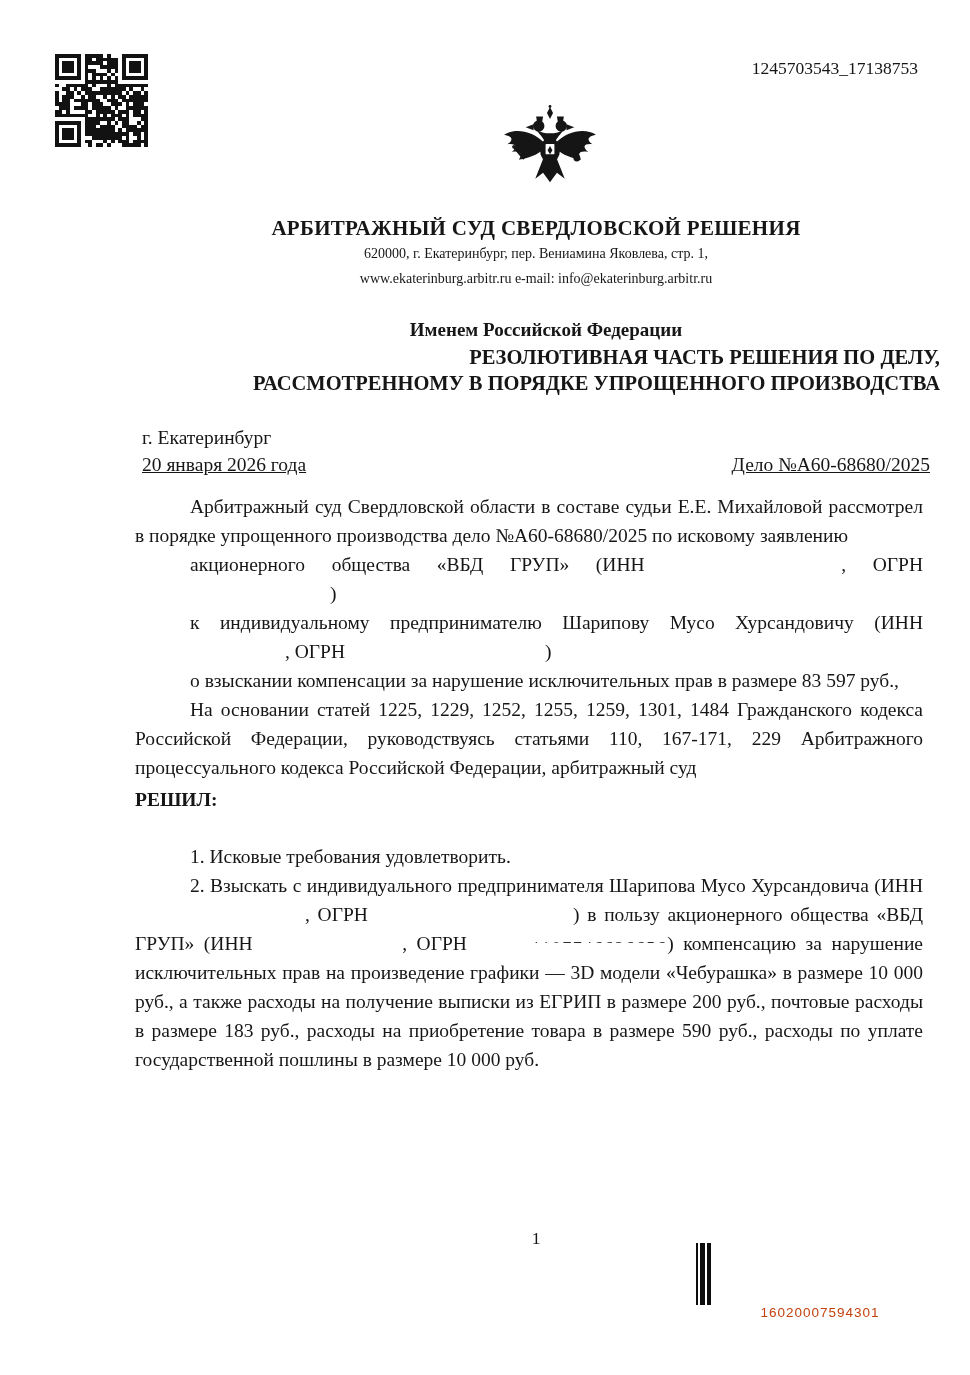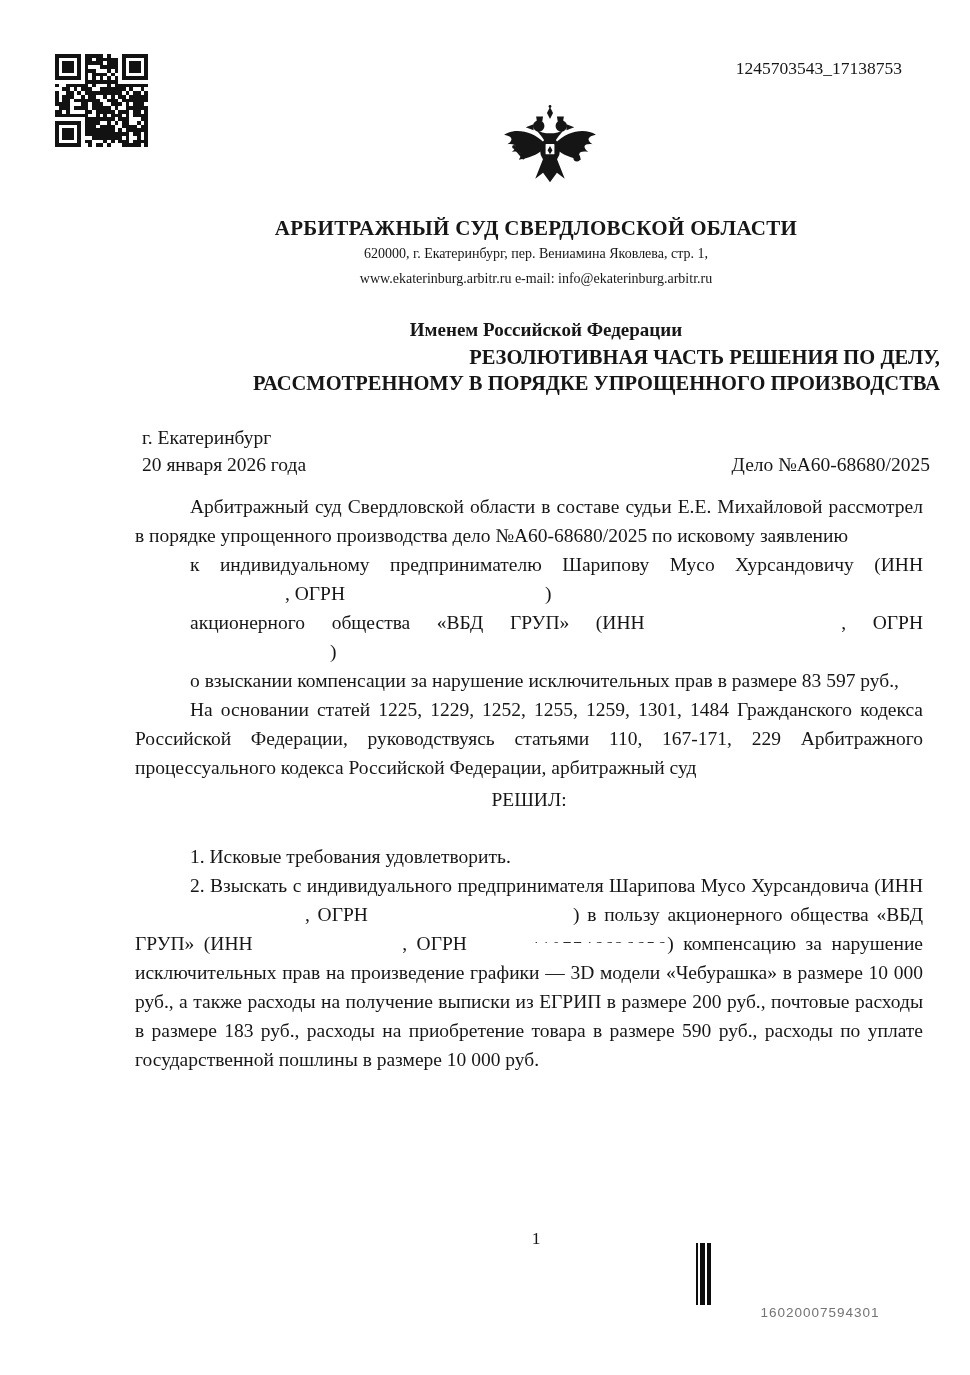--- a/index.html
+++ b/index.html
@@ -1,46 +1,46 @@
 <!DOCTYPE html>
 <html><head>
 <meta charset="utf-8">
 <style>
   html,body{margin:0;padding:0;background:#ffffff;}
   .page{position:relative;width:970px;height:1375px;background:#fff;overflow:hidden;
         font-family:"Liberation Serif",serif;color:#161616;}
-  .doc-id{position:absolute;top:58px;right:68px;font-size:17.5px;}
+  .doc-id{position:absolute;top:58px;right:52px;font-size:17.5px;}
   .qr{position:absolute;left:55px;top:54px;width:93px;height:93px;}
   .emblem{position:absolute;left:498px;top:103px;width:104px;height:98px;}
   .header-block{position:absolute;left:142px;top:216px;width:788px;text-align:center;line-height:25px;}
   .court-name{font-size:21px;font-weight:bold;letter-spacing:.3px;}
   .header-sub{font-size:14px;}
   .title-block{position:absolute;left:152px;top:317px;width:788px;text-align:center;
                font-weight:bold;line-height:26.5px;}
   .title-1{font-size:19px;}
   .title-2{font-size:20.5px;text-align:right;}
   .case-block{position:absolute;left:142px;top:424px;width:788px;font-size:19.5px;line-height:27px;}
-  .case-row{display:flex;justify-content:space-between;}
+  .case-row{display:flex;justify-content:space-between;text-decoration:underline;}
   .body-text{position:absolute;left:135px;top:492px;width:788px;font-size:19.5px;
              line-height:29px;text-align:justify;}
   .body-text p{margin:0;text-indent:55px;}
-  .resolved{text-align:center;font-weight:normal;text-indent:0 !important;margin-top:3px !important;}
+  .resolved{text-align:left;font-weight:bold;text-indent:0 !important;margin-top:3px !important;}
   .first-item{margin-top:28px !important;}
   .rd{display:inline-block;height:2px;}
   .w140{width:140px}.w150{width:150px}.w170{width:170px}.w195{width:195px}
   .nw{white-space:nowrap;}
   .clip-top{display:inline-block;height:8px;overflow:hidden;vertical-align:7px;}
   .clip-top i{display:block;font-style:normal;font-size:18px;letter-spacing:1.5px;color:#2b2b2b;}
   .clip-bottom{display:inline-block;height:6px;overflow:hidden;vertical-align:-2px;}
   .clip-bottom i{display:block;font-style:normal;font-size:18px;letter-spacing:5px;
                  margin-top:-11px;color:#2b2b2b;}
   .pageno{position:absolute;top:1228px;left:142px;width:788px;text-align:center;font-size:17.5px;}
   .barcode-wrap{position:absolute;left:696px;top:1243px;width:248px;text-align:center;}
   .barcode-num{font-family:"Liberation Sans",sans-serif;font-size:13.5px;line-height:15px;
-               letter-spacing:1px;margin-top:0;color:#737373;}
+               letter-spacing:1px;margin-top:0;color:#c2410c;}
   svg{display:block;}
   .barcode-wrap svg,.qr svg{margin:0 auto;}
 </style>
 </head>
 <body>
 
 <div class="page">
 
   <div class="qr" id="qr">
       <svg width="93" height="93" viewBox="0 0 93 93" shape-rendering="crispEdges">
@@ -478,21 +478,21 @@
         <path d="M91 55 v5 M88.5 57.5 h5" stroke-width="1.6" fill="none"></path>
         <path d="M30 63 L19 50" stroke-width="2.6" fill="none"></path>
         <circle cx="18.5" cy="49" r="2.2"></circle>
         <rect x="54" y="45" width="12" height="13.5" rx="1.6" fill="#ffffff" stroke-width="1.8"></rect>
         <path d="M60 48 l2.8 5 -2.8 4.6 -2.8 -4.6 z"></path>
       </g>
     </svg>
   </div>
 
   <div class="header-block">
-    <div class="court-name">АРБИТРАЖНЫЙ СУД СВЕРДЛОВСКОЙ ОБЛАСТИ</div>
+    <div class="court-name">АРБИТРАЖНЫЙ СУД СВЕРДЛОВСКОЙ РЕШЕНИЯ</div>
     <div class="header-sub">620000, г. Екатеринбург, пер. Вениамина Яковлева, стр. 1,</div>
     <div class="header-sub">www.ekaterinburg.arbitr.ru e-mail: info@ekaterinburg.arbitr.ru</div>
   </div>
 
   <div class="title-block">
     <div class="title-1">Именем Российской Федерации</div>
     <div class="title-2">РЕЗОЛЮТИВНАЯ ЧАСТЬ РЕШЕНИЯ ПО ДЕЛУ,</div>
     <div class="title-2">РАССМОТРЕННОМУ В ПОРЯДКЕ УПРОЩЕННОГО ПРОИЗВОДСТВА</div>
   </div>
 
@@ -500,23 +500,23 @@
     <div>г. Екатеринбург</div>
     <div class="case-row">
       <span>20 января 2026 года</span>
       <span>Дело №А60-68680/2025</span>
     </div>
   </div>
 
   <div class="body-text">
     <p>Арбитражный суд Свердловской области в составе судьи Е.Е. Михайловой рассмотрел в порядке упрощенного производства дело №А60-68680/2025 по исковому заявлению</p>
 
+    <p><span>акционерного общества «ВБД ГРУП» (ИНН</span> <span class="nw"><span class="rd w170"></span><span>,</span></span> <span>ОГРН</span> <span class="nw"><span class="rd w195"></span><span>)</span></span></p>
+
     <p><span>к индивидуальному предпринимателю Шарипову Мусо Хурсандовичу (ИНН</span> <span class="nw"><span class="rd w150"></span><span>, ОГРН</span></span> <span class="nw"><span class="rd w195"></span><span>)</span></span></p>
-
-    <p><span>акционерного общества «ВБД ГРУП» (ИНН</span> <span class="nw"><span class="rd w170"></span><span>,</span></span> <span>ОГРН</span> <span class="nw"><span class="rd w195"></span><span>)</span></span></p>
 
     <p>о взыскании компенсации за нарушение исключительных прав в размере 83 597 руб.,</p>
     <p>На основании статей 1225, 1229, 1252, 1255, 1259, 1301, 1484 Гражданского кодекса Российской Федерации, руководствуясь статьями 110, 167-171, 229 Арбитражного процессуального кодекса Российской Федерации, арбитражный суд</p>
 
     <p class="resolved">РЕШИЛ:</p>
 
     <p class="first-item">1. Исковые требования удовлетворить.</p>
 
     <p><span>2. Взыскать с индивидуального предпринимателя Шарипова Мусо Хурсандовича (ИНН</span> <span class="nw"><span class="rd w170"></span><span>, ОГРН </span></span><span class="clip-bottom"><i>...............</i></span><span>) в пользу акционерного общества «ВБД ГРУП» (ИНН</span> <span class="nw"><span class="rd w140"></span><span>, ОГРН </span></span><span class="clip-top"><i>1107746626656</i></span><span>) компенсацию за нарушение исключительных прав на произведение графики — 3D модели «Чебурашка» в размере 10 000 руб., а также расходы на получение выписки из ЕГРИП в размере 200 руб., почтовые расходы в размере 183 руб., расходы на приобретение товара в размере 590 руб., расходы по уплате государственной пошлины в размере 10 000 руб.</span></p>
   </div>

